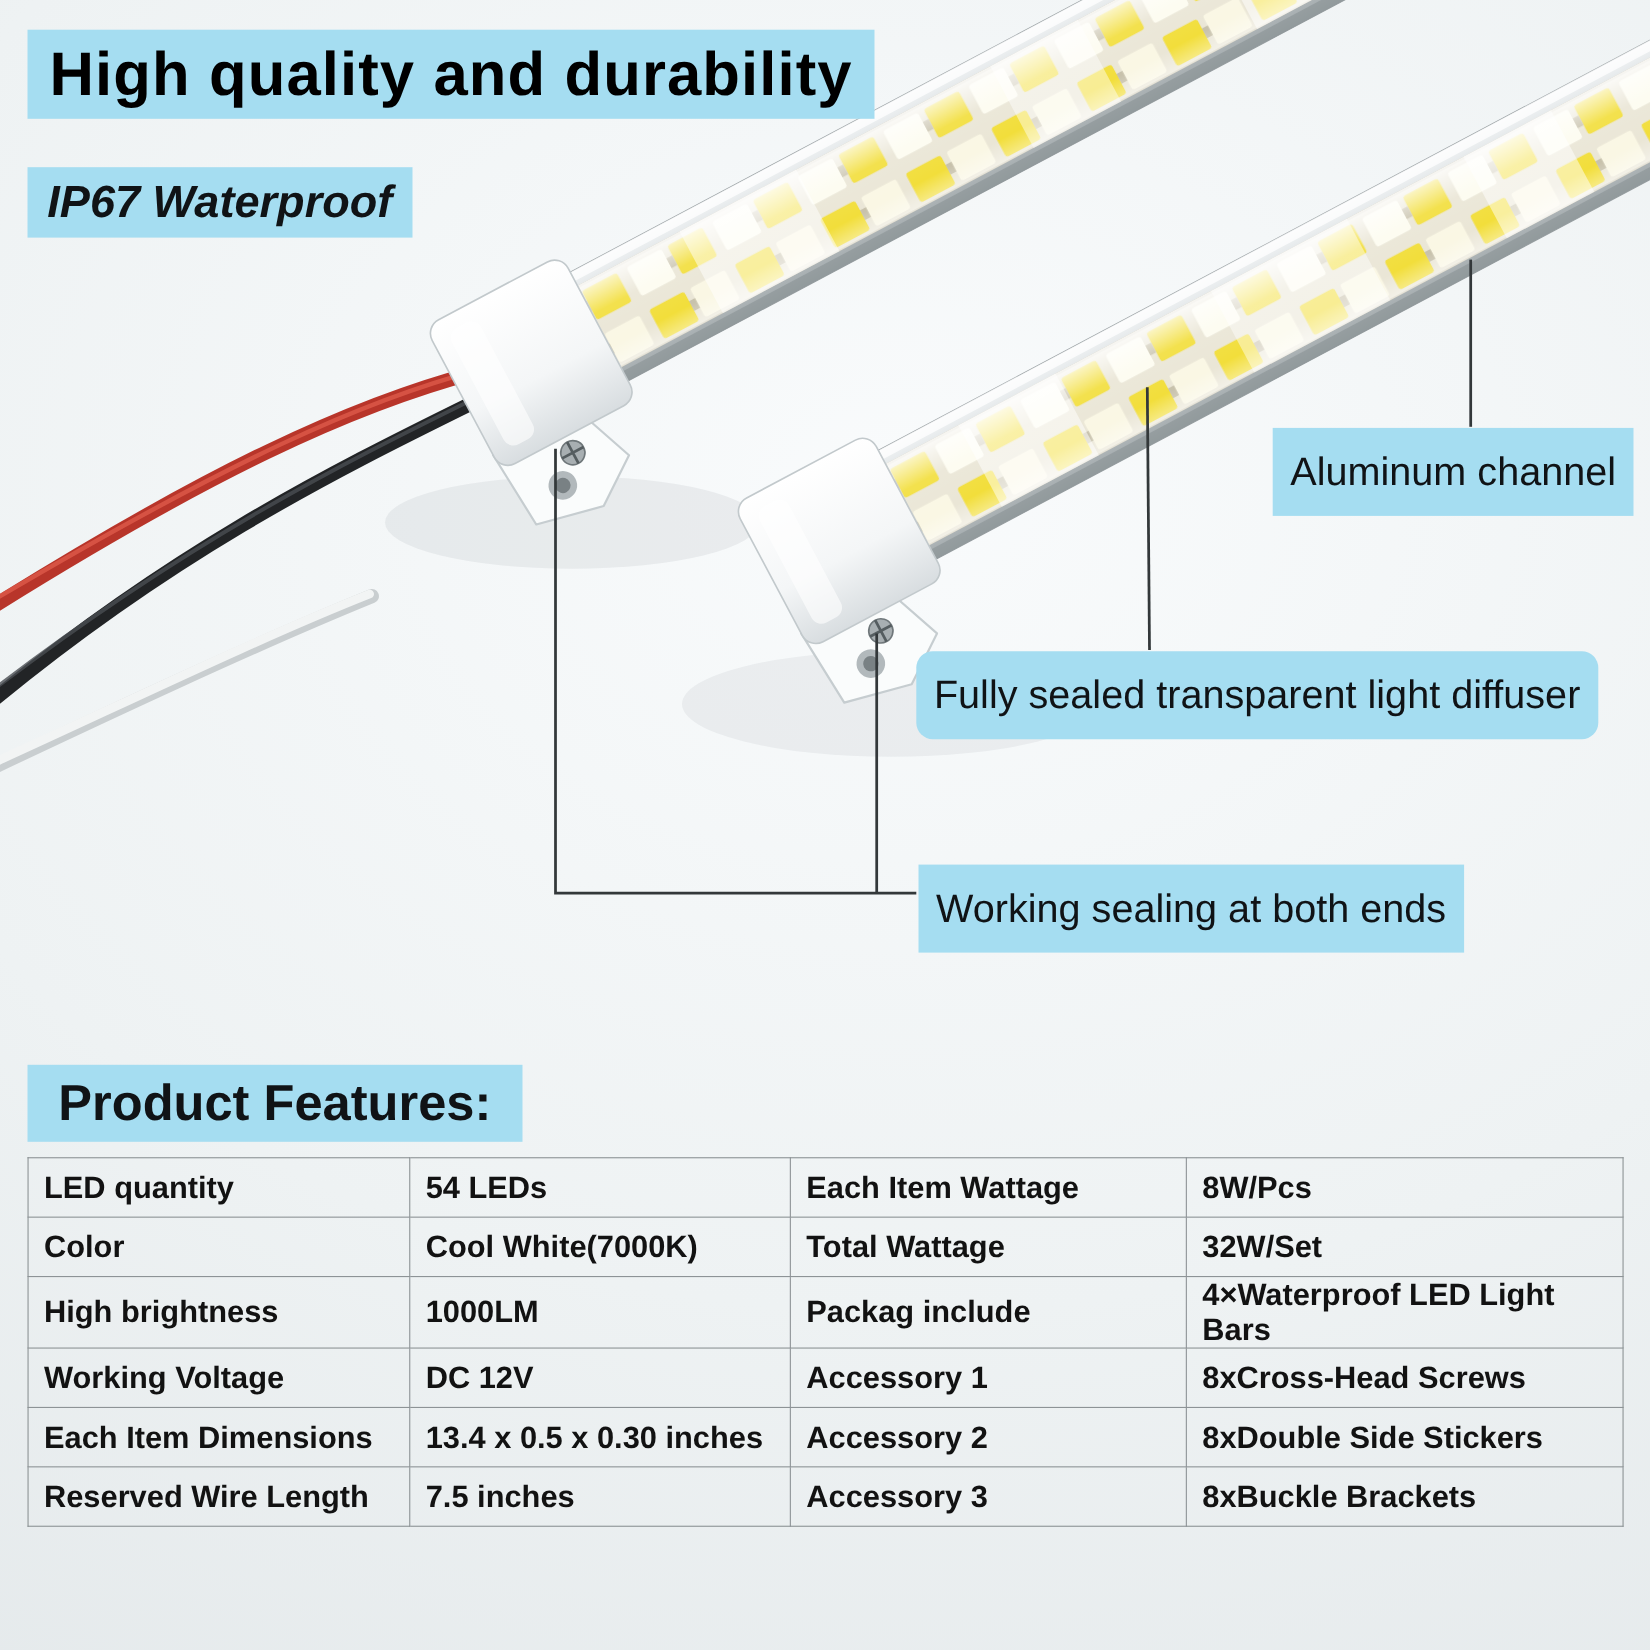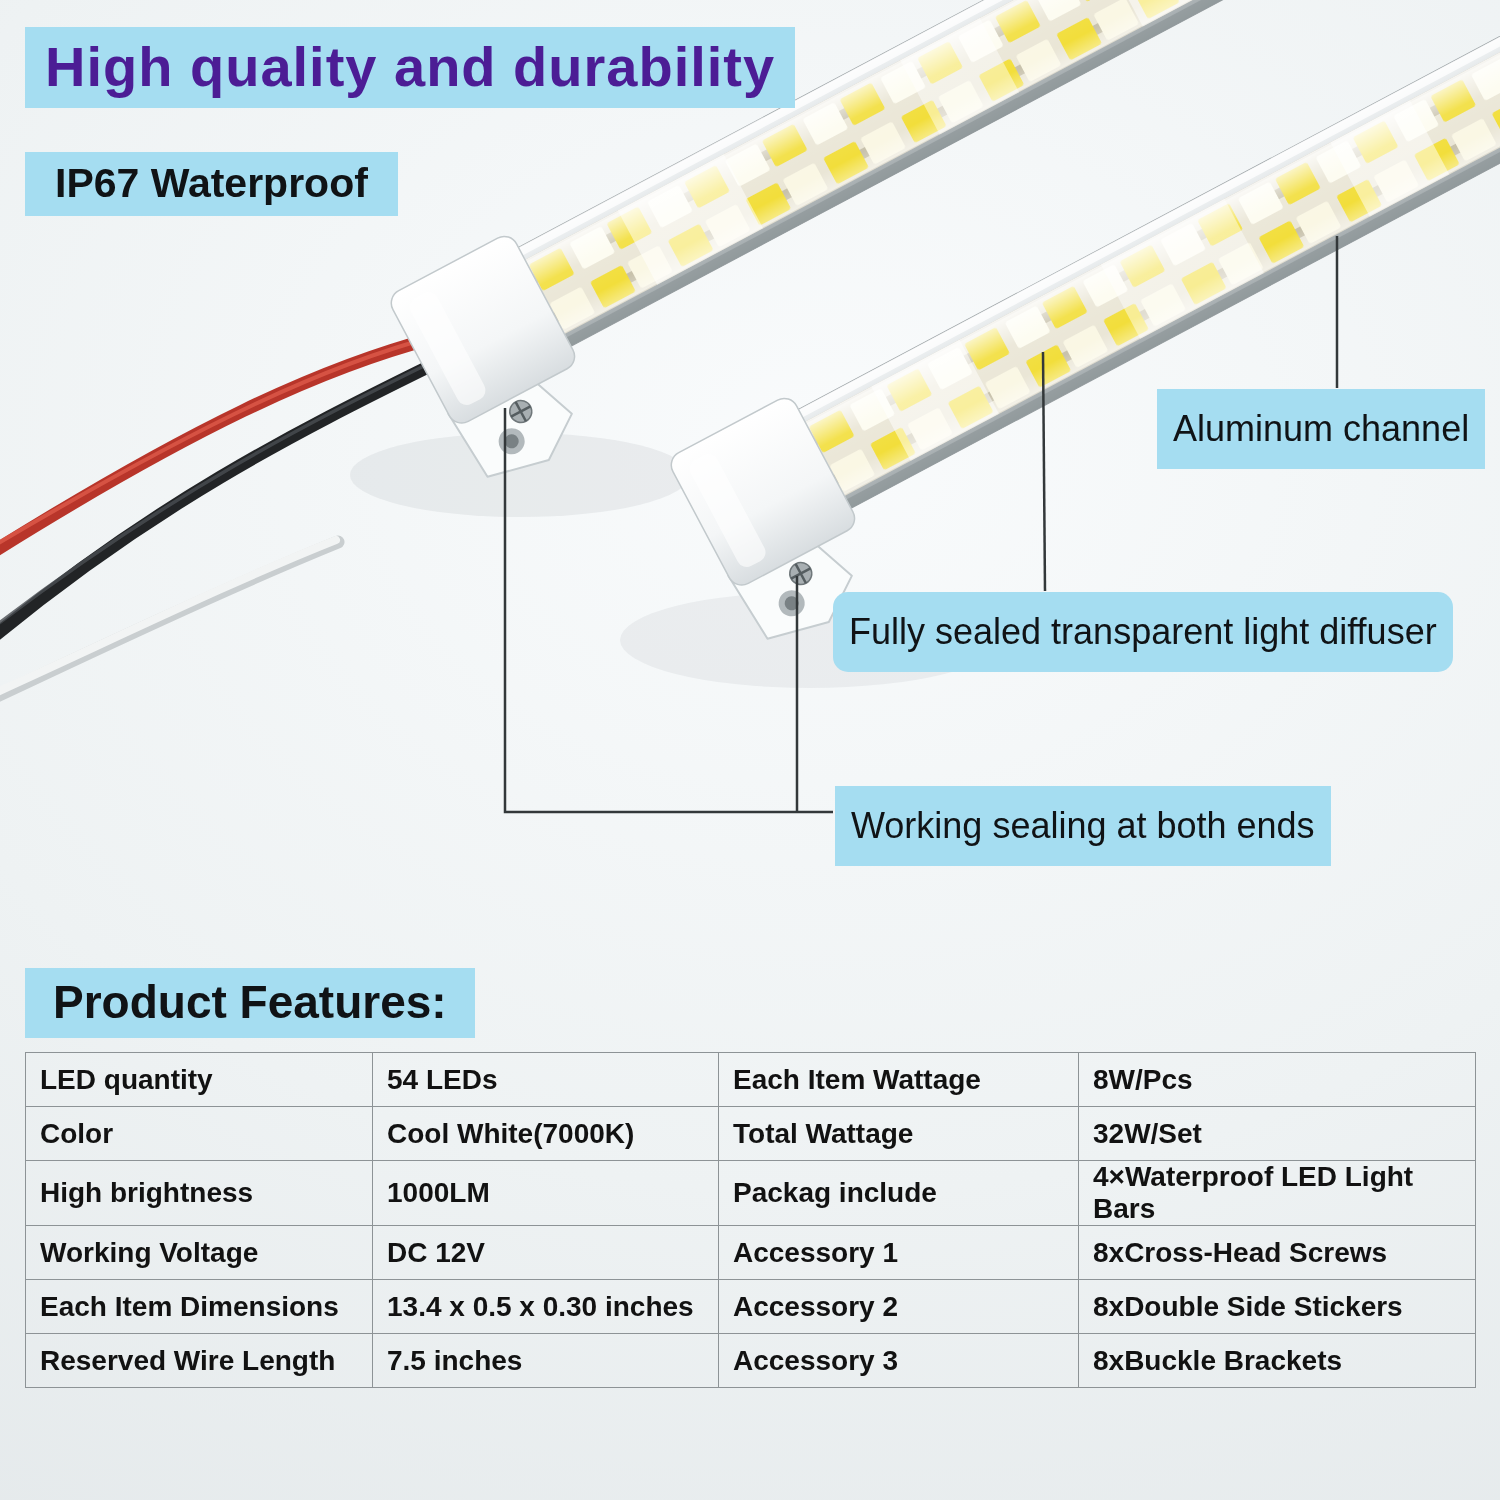--- a/index.html
+++ b/index.html
@@ -14,22 +14,22 @@
     background:radial-gradient(120% 90% at 55% 30%, #f9fbfc 0%, #eef2f3 55%, #e3e8ea 100%);
   }
   .photo-svg { position:absolute; inset:0; z-index:1; }
 
   .chip {
     position:absolute; z-index:2;
     background:#a5ddf1; color:#101316;
     line-height:1.12; white-space:nowrap;
     display:inline-block;
   }
-  .chip.title    { left:25px;  top:27px;  font-size:56px; font-weight:700; color:#4c1d95; padding:9px 20px; letter-spacing:1px; }
-  .chip.ip67     { left:25px;  top:152px; font-size:41px; font-weight:700; padding:9px 30px; }
+  .chip.title    { left:25px;  top:27px;  font-size:56px; font-weight:700; color:#000000; padding:9px 20px; letter-spacing:1px; }
+  .chip.ip67     { left:25px;  top:152px; font-size:41px; font-weight:700; padding:9px 18px;font-style:italic; }
   .chip.callout  { font-size:36px; font-weight:400; padding:20px 16px; }
   .chip.alu      { left:1157px; top:389px; }
   .chip.dif      { left:833px;  top:592px;border-radius:15px; }
   .chip.seal     { left:835px;  top:786px; }
   .chip.features { left:25px;  top:968px; font-size:46px; font-weight:700; padding:9px 28px; }
 
   table.ftable {
     position:absolute; z-index:2;
     left:25px; top:1052px; width:1450px;
     border-collapse:collapse; table-layout:fixed;

